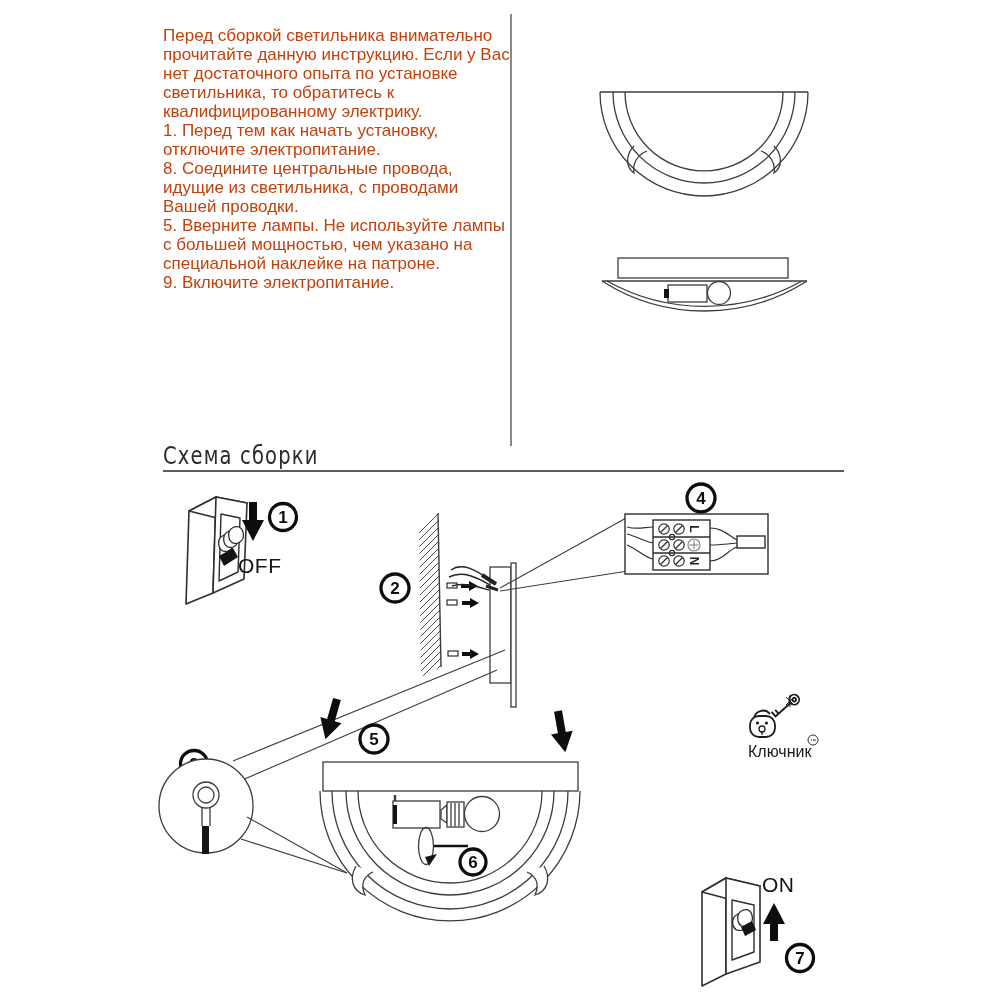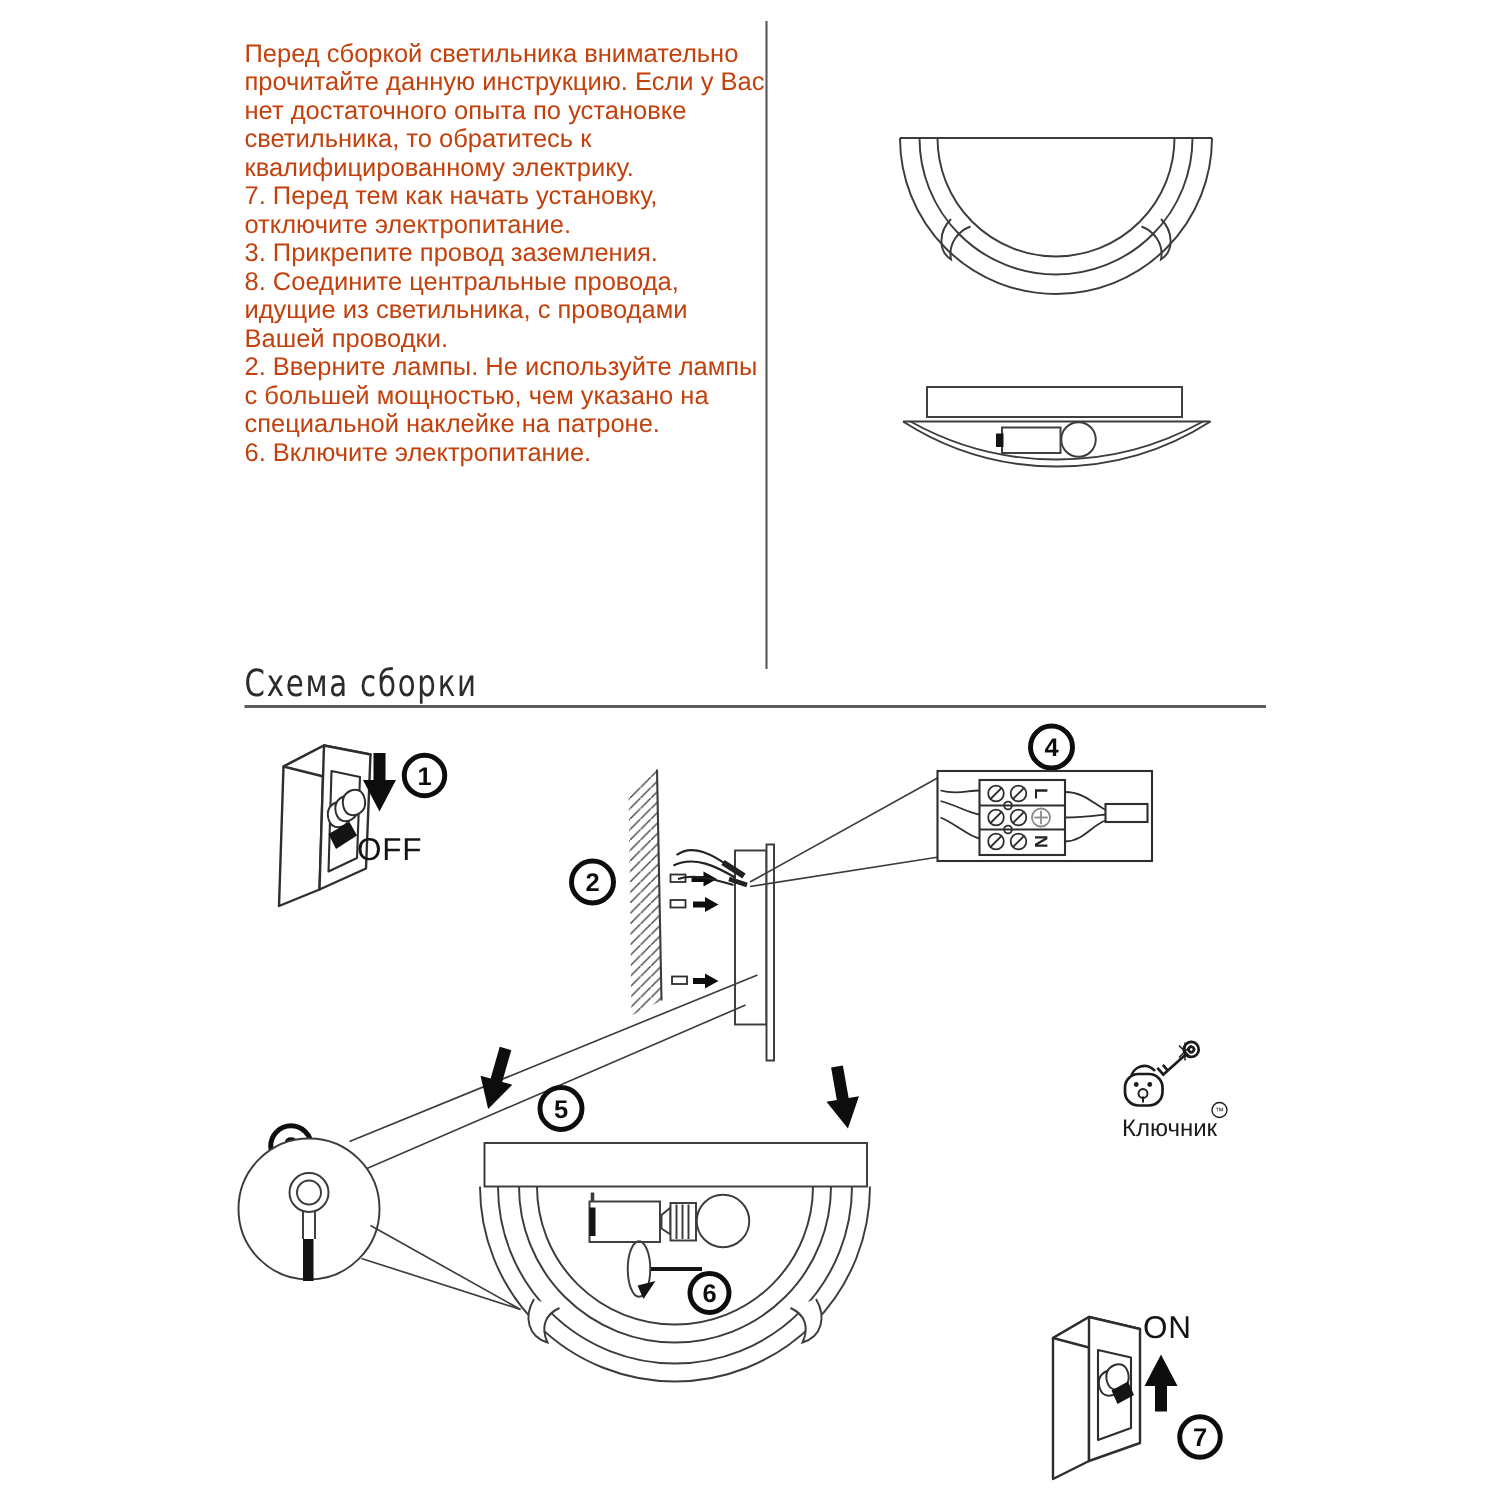--- a/index.html
+++ b/index.html
@@ -20,25 +20,24 @@
   .brandname{font-family:"DejaVu Serif",serif;font-size:16px;fill:#1b1b1b;}
   .brandtm{font-family:"DejaVu Serif",serif;font-size:6px;fill:#1b1b1b;text-anchor:middle;}
 </style>
 </head>
 <body>
 
 <div class="page">
 
   <div class="instructions">
     <p>Перед сборкой светильника внимательно прочитайте данную инструкцию. Если у Вас нет достаточного опыта по установке светильника, то обратитесь к квалифицированному электрику.</p>
-    <p>7. Перед тем как начать установку, отключите электропитание.</p>
-    <p>3. Прикрепите провод заземления.</p>
+    <p>1. Перед тем как начать установку, отключите электропитание.</p>
     <p>8. Соедините центральные провода, идущие из светильника, с проводами Вашей проводки.</p>
-    <p>2. Вверните лампы. Не используйте лампы с большей мощностью, чем указано на специальной наклейке на патроне.</p>
-    <p>6. Включите электропитание.</p>
+    <p>5. Вверните лампы. Не используйте лампы с большей мощностью, чем указано на специальной наклейке на патроне.</p>
+    <p>9. Включите электропитание.</p>
   </div>
 
   <div class="section-heading">Схема сборки</div>
   <div class="heading-rule"></div>
 
   <svg class="art" viewBox="0 0 1000 1000">
     <defs>
       <pattern id="hatch" width="7" height="7" patternUnits="userSpaceOnUse">
         <line x1="0" y1="7" x2="7" y2="0" stroke="#4a4a4a" stroke-width="1"></line>
       </pattern>

